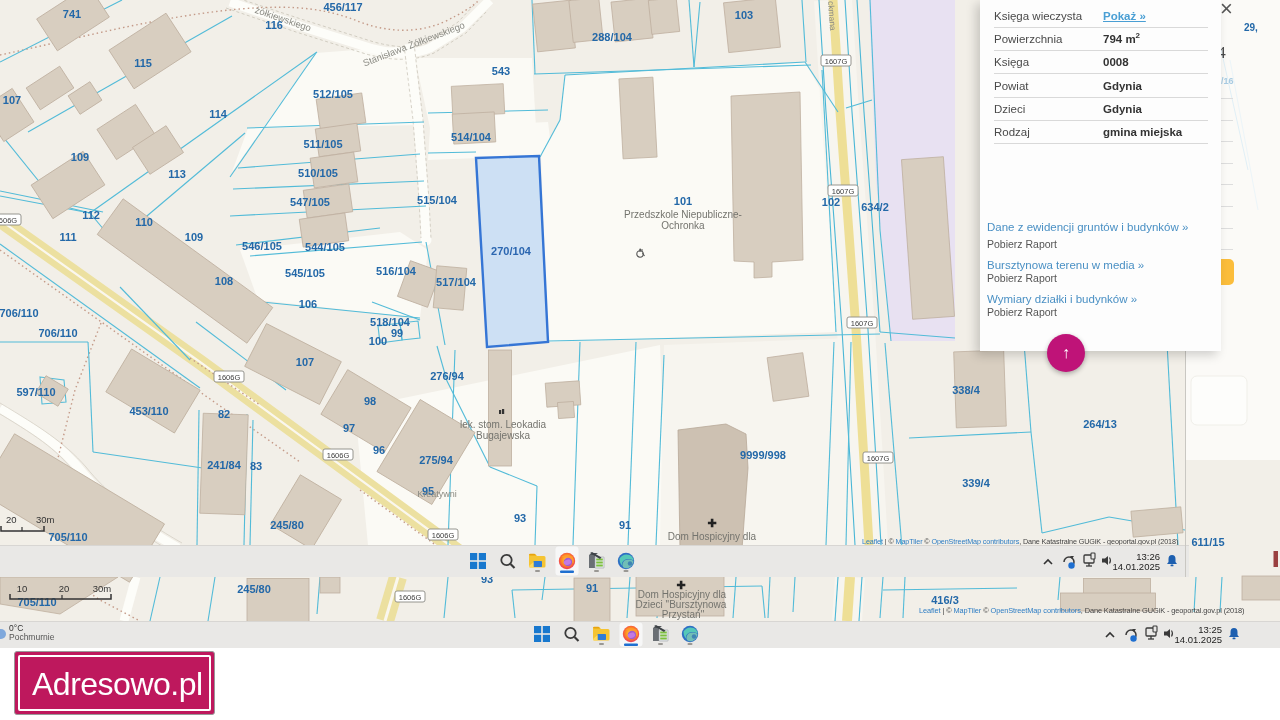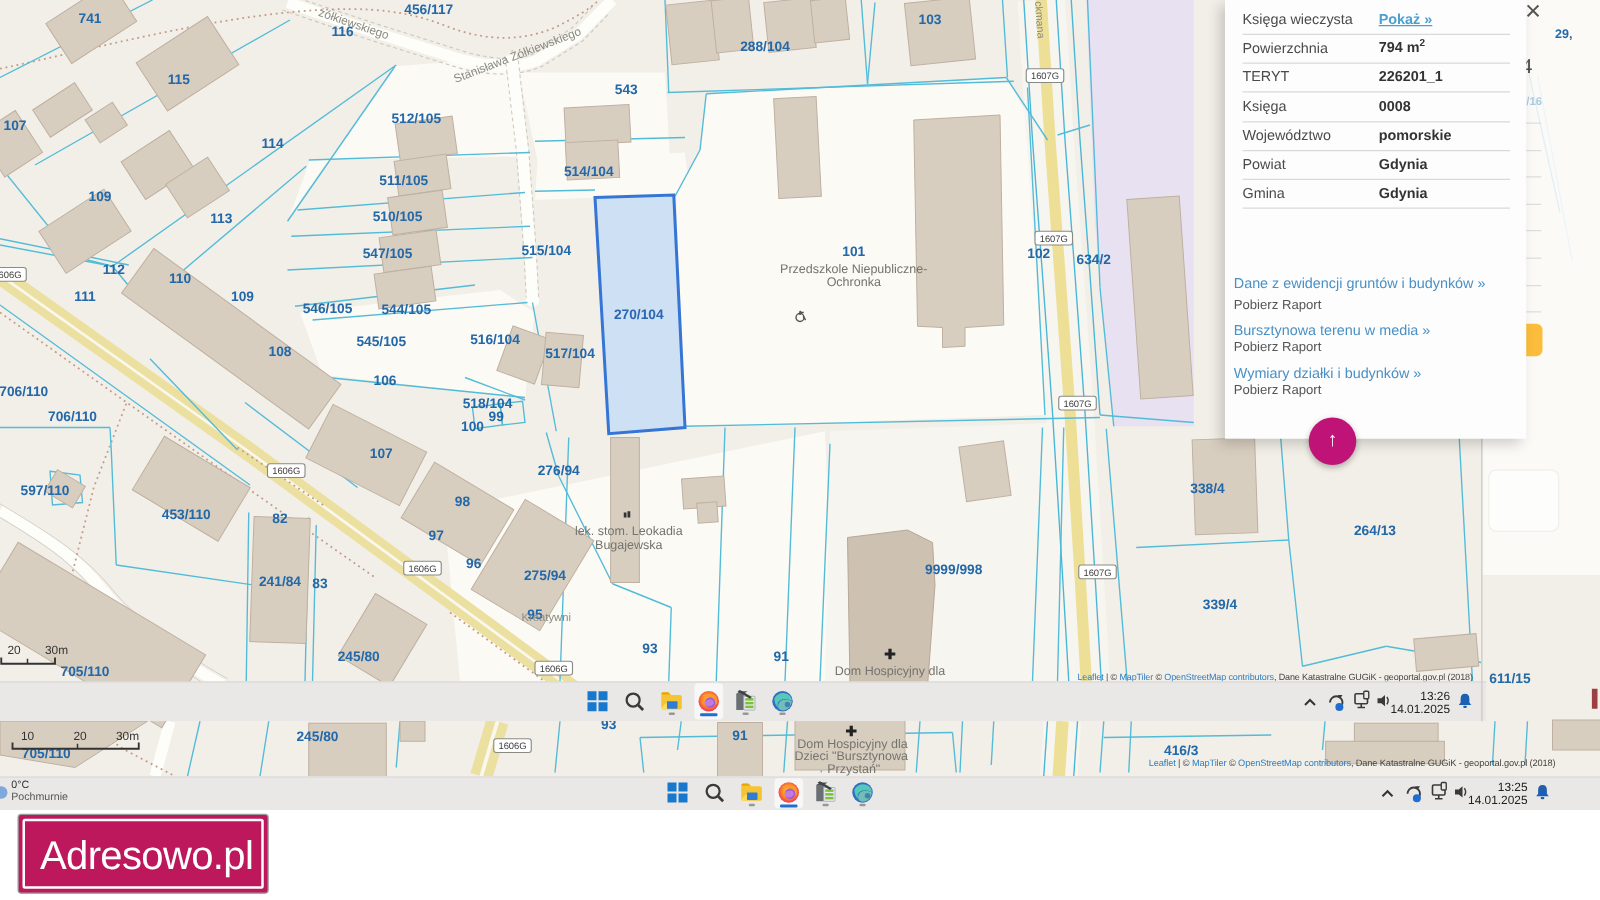--- a/index.html
+++ b/index.html
@@ -608,38 +608,34 @@
 <div id="panel">
   <div class="prow">
       <span class="plbl">Księga wieczysta</span>
       <span class="pval"><span class="link-u">Pokaż »</span></span>
     </div>
     <div class="prow">
       <span class="plbl">Powierzchnia</span>
       <span class="pval">794 m<sup style="font-size:8px">2</sup></span>
     </div>
     <div class="prow">
-      <span class="plbl">TERYT</span>
-      <span class="pval">226201_1</span>
-    </div>
-    <div class="prow">
       <span class="plbl">Księga</span>
       <span class="pval">0008</span>
-    </div>
-    <div class="prow">
-      <span class="plbl">Województwo</span>
-      <span class="pval">pomorskie</span>
     </div>
     <div class="prow">
       <span class="plbl">Powiat</span>
       <span class="pval">Gdynia</span>
     </div>
     <div class="prow">
-      <span class="plbl">Gmina</span>
+      <span class="plbl">Dzieci</span>
       <span class="pval">Gdynia</span>
+    </div>
+    <div class="prow">
+      <span class="plbl">Rodzaj</span>
+      <span class="pval">gmina miejska</span>
     </div>
   <div class="plink" style="top:221px">Dane z ewidencji gruntów i budynków »</div>
   <div class="pgray" style="top:238px">Pobierz Raport</div>
   <div class="plink" style="top:259px">Bursztynowa terenu w media »</div>
   <div class="pgray" style="top:272px">Pobierz Raport</div>
   <div class="plink" style="top:293px">Wymiary działki i budynków »</div>
   <div class="pgray" style="top:306px">Pobierz Raport</div>
 </div>
 <div id="fab">↑</div>
 

